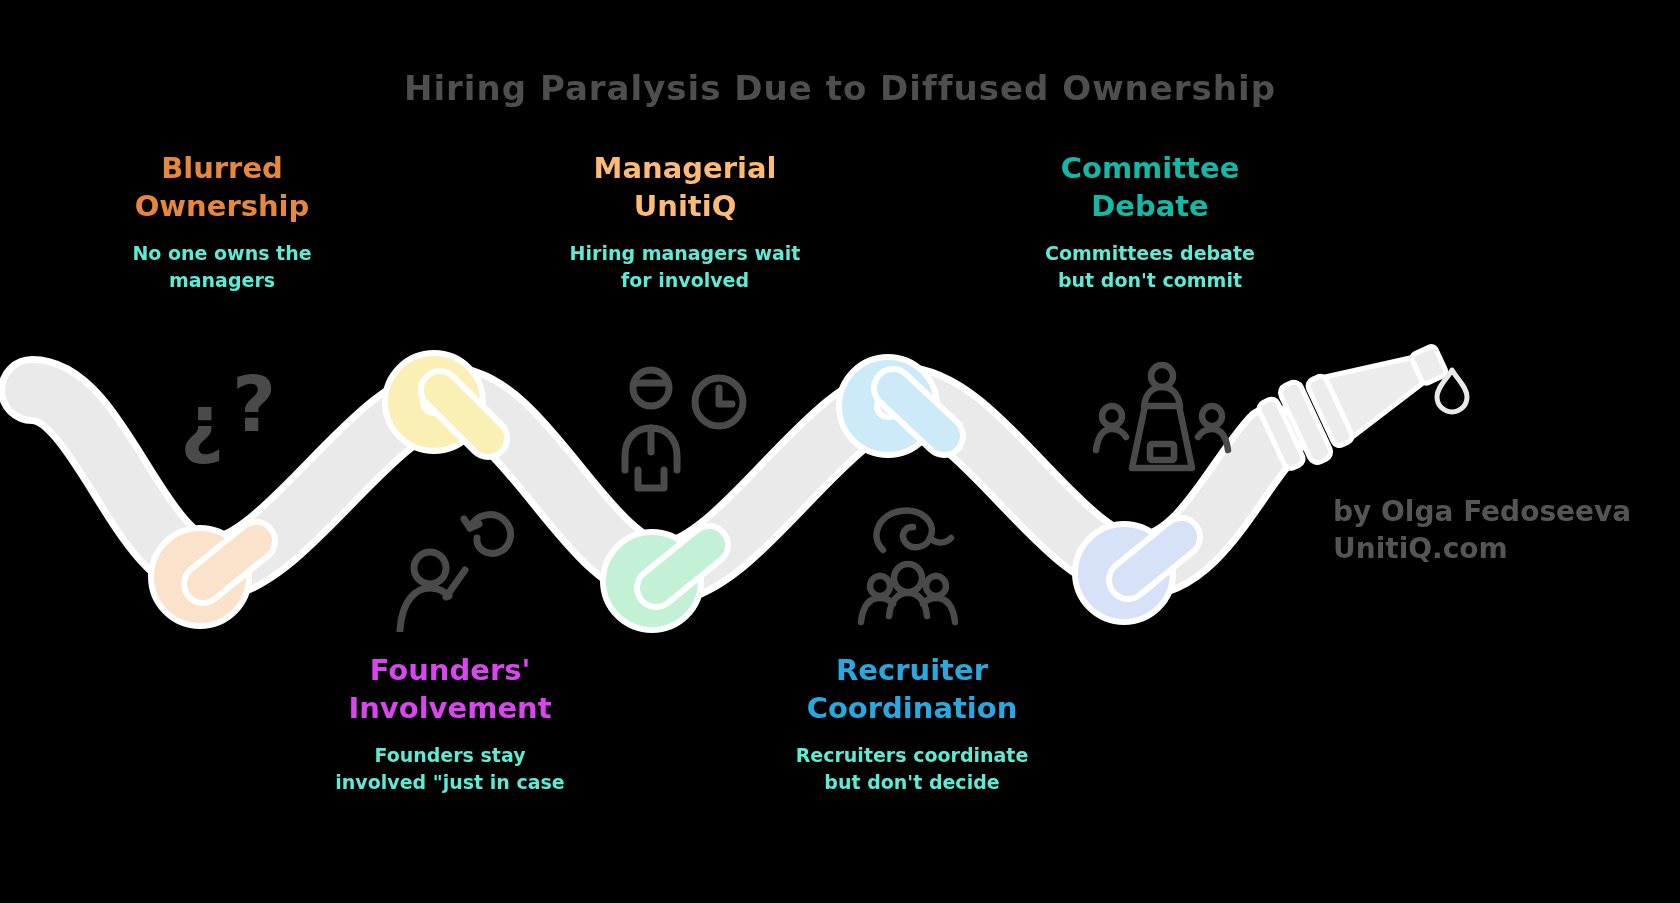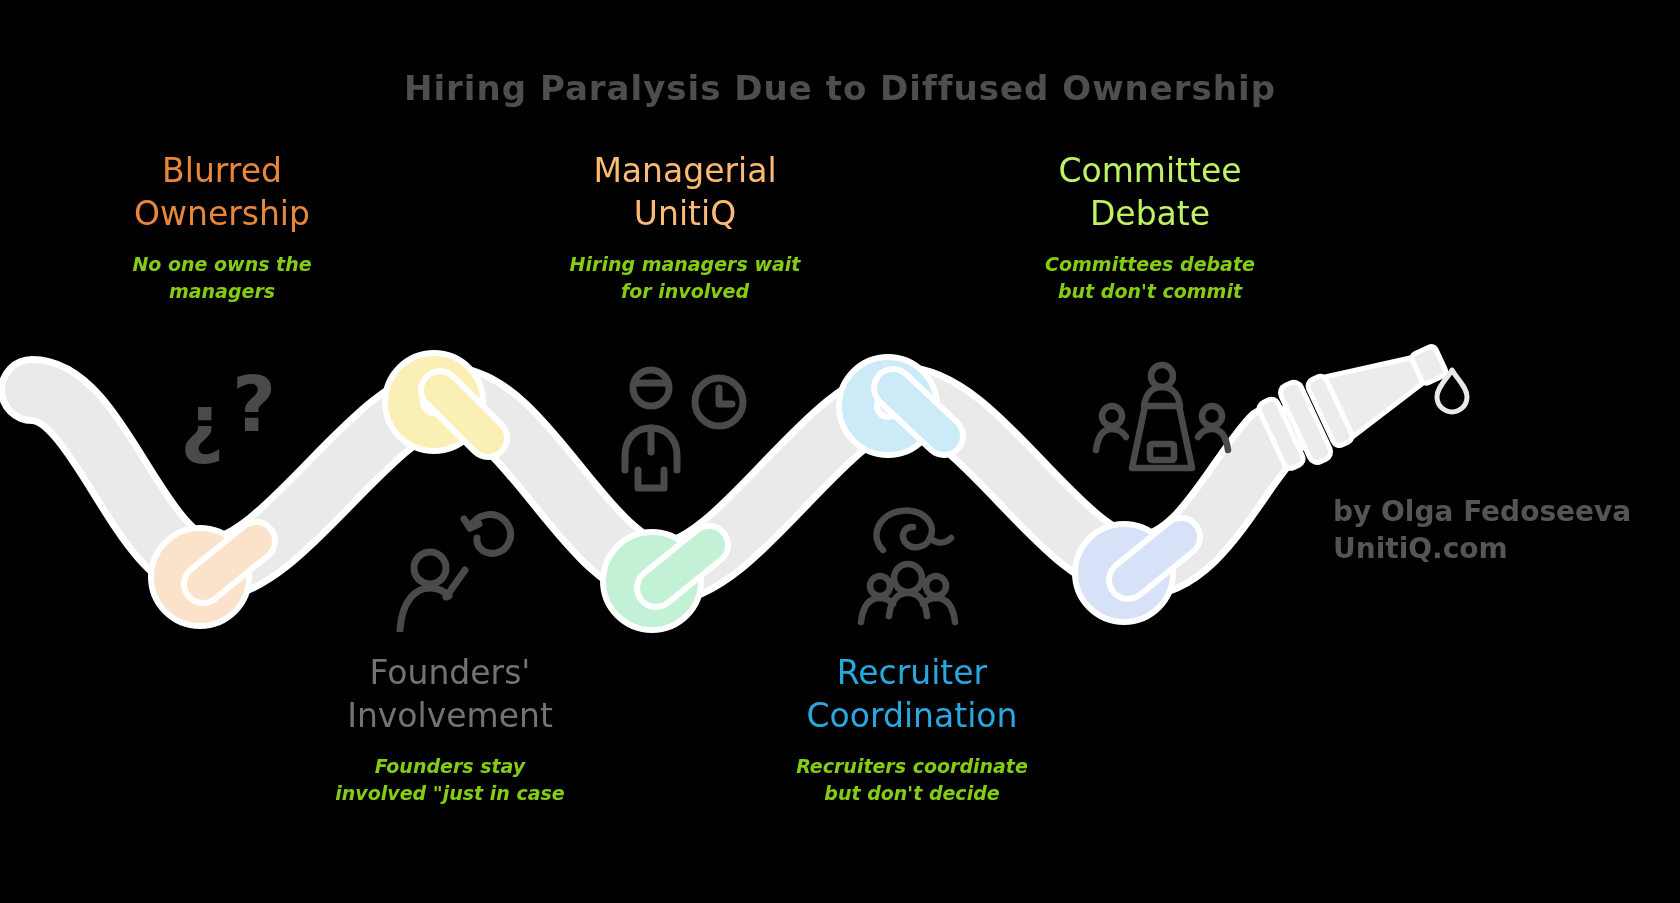--- a/index.html
+++ b/index.html
@@ -5,22 +5,22 @@
   html,body{margin:0;padding:0;background:#000;}
   .canvas{
     position:relative;width:1680px;height:903px;background:#000;
     overflow:hidden;font-family:"DejaVu Sans",sans-serif;
   }
   .main-title{
     position:absolute;top:68px;left:0;width:100%;text-align:center;
     font-size:34px;font-weight:700;color:#4e4e4e;letter-spacing:1px;
   }
   .stage{position:absolute;width:360px;text-align:center;}
-  .stage-title{font-size:33px;font-weight:400;line-height:1.3;}
-  .stage-subtitle{margin-top:15px;font-size:19px;font-weight:700;line-height:1.42;color:#84cc16;font-style:italic;}
+  .stage-title{font-size:29px;font-weight:700;line-height:1.3;}
+  .stage-subtitle{margin-top:15px;font-size:19px;font-weight:700;line-height:1.42;color:#5eead4;}
   .attribution{
     position:absolute;left:1333px;top:494px;font-size:28px;font-weight:700;
     color:#555;line-height:1.32;text-align:left;
   }
   .rope-svg{position:absolute;left:0;top:0;}
   .rope-outline{fill:none;stroke:#ffffff;stroke-width:68;stroke-linecap:round;}
   .rope-fill{fill:none;stroke:#eaeaea;stroke-width:54;stroke-linecap:round;}
   .knot-outline{fill:none;stroke:#ffffff;stroke-width:44;stroke-linecap:round;}
   .knot-color{fill:none;stroke-width:32;stroke-linecap:round;}
   .nozzle-part{fill:#ececec;stroke:#ffffff;stroke-width:5;stroke-linejoin:round;}
@@ -104,32 +104,32 @@
       <span>Managerial</span><br>
       <span>UnitiQ</span>
     </div>
     <div class="stage-subtitle">
       <span>Hiring managers wait</span><br>
       <span>for involved</span>
     </div>
   </div>
 
   <div class="stage" style="left:970px;top:150px;">
-    <div class="stage-title" style="color: #bef264;">
+    <div class="stage-title" style="color: #14b8a6;">
       <span>Committee</span><br>
       <span>Debate</span>
     </div>
     <div class="stage-subtitle">
       <span>Committees debate</span><br>
       <span>but don't commit</span>
     </div>
   </div>
 
   <div class="stage" style="left:270px;top:652px;">
-    <div class="stage-title" style="color: #737373;">
+    <div class="stage-title" style="color: #d946ef;">
       <span>Founders'</span><br>
       <span>Involvement</span>
     </div>
     <div class="stage-subtitle">
       <span>Founders stay</span><br>
       <span>involved "just in case</span>
     </div>
   </div>
 
   <div class="stage" style="left:732px;top:652px;">

